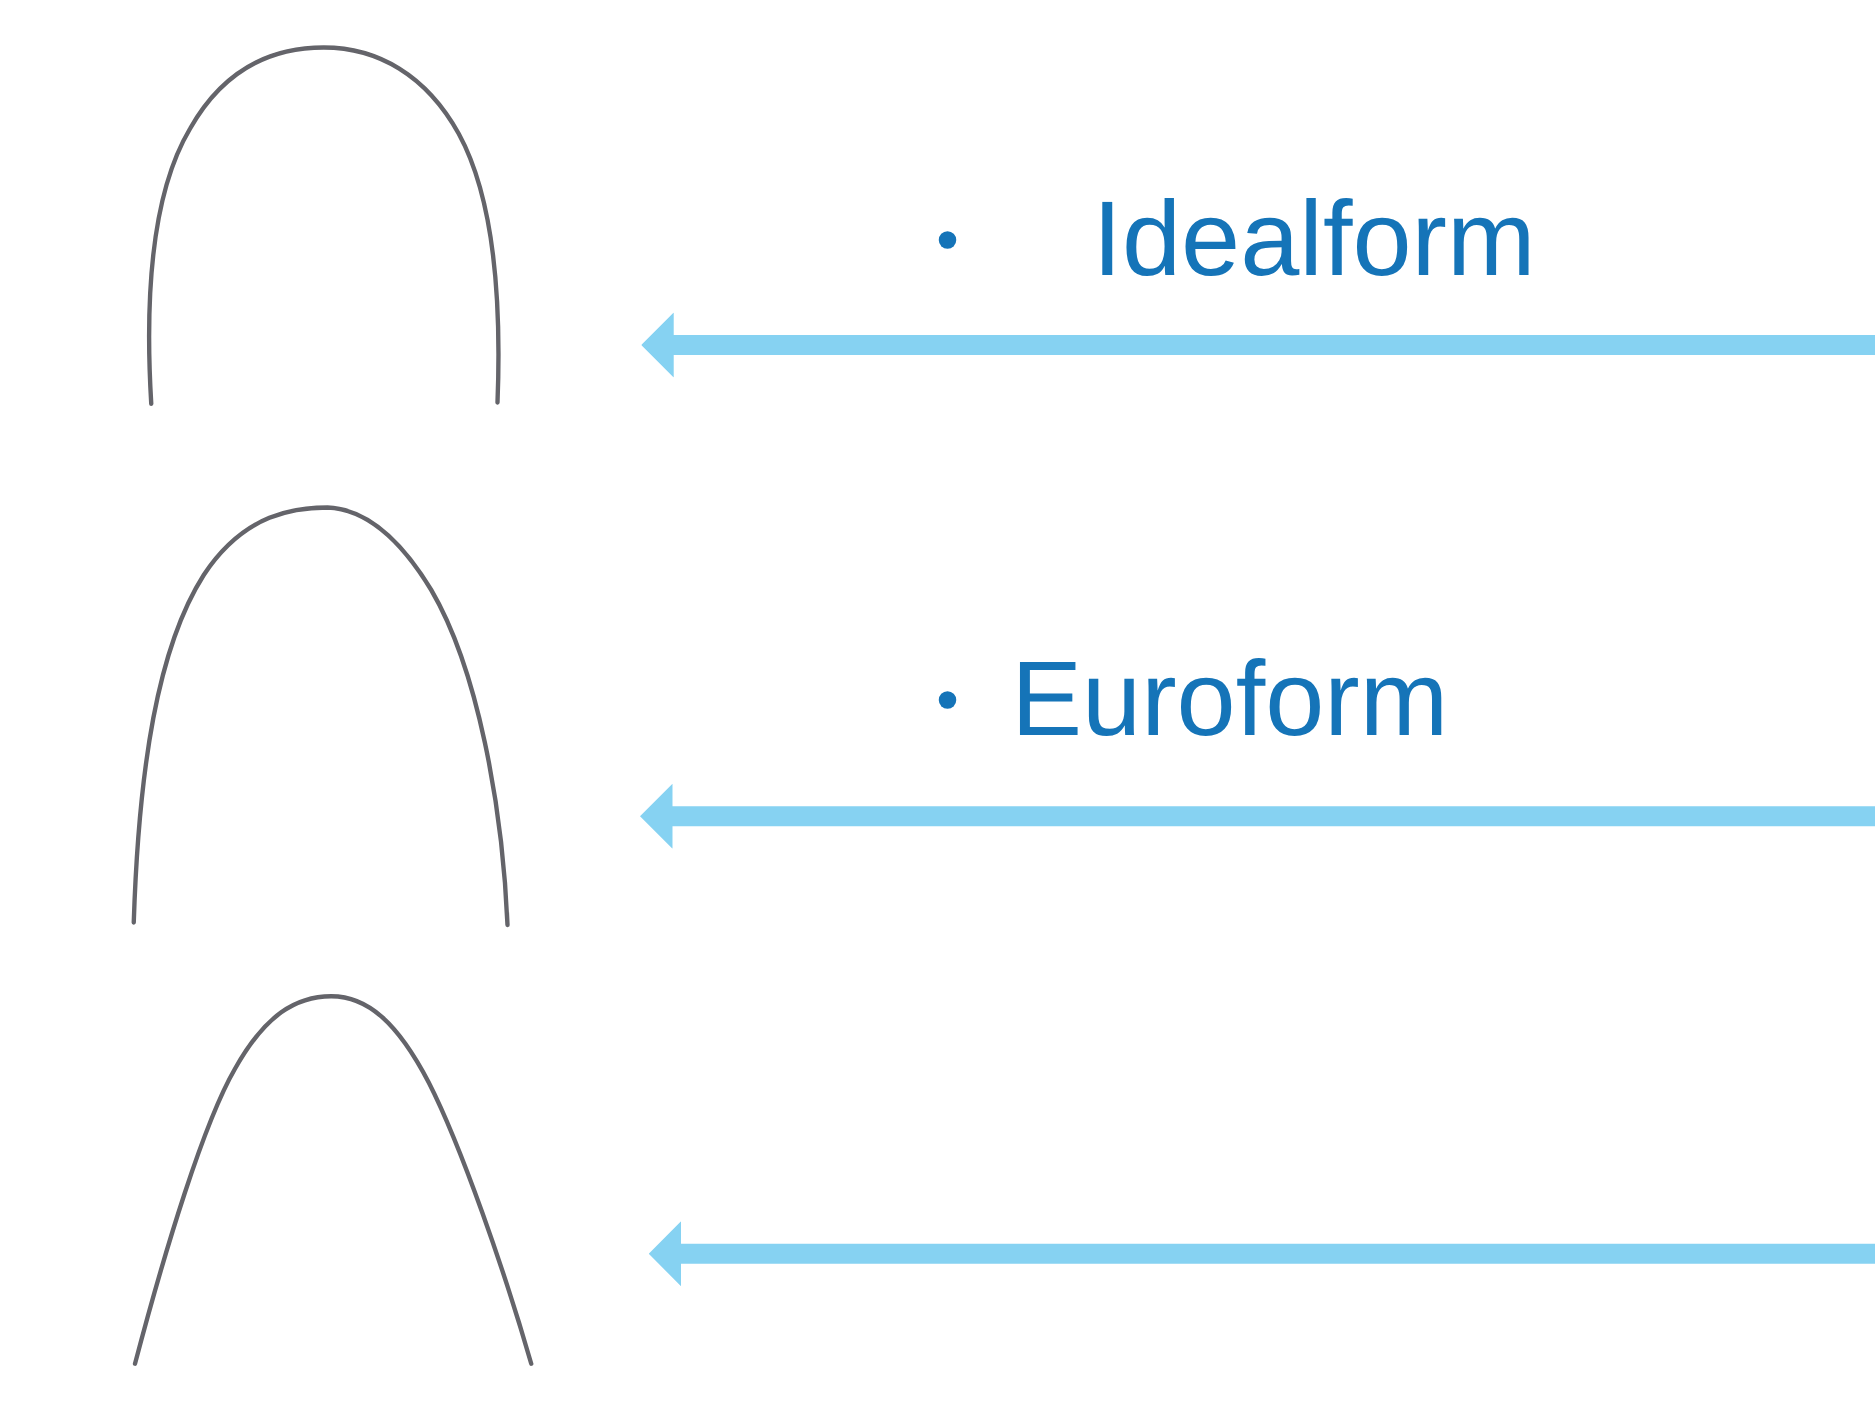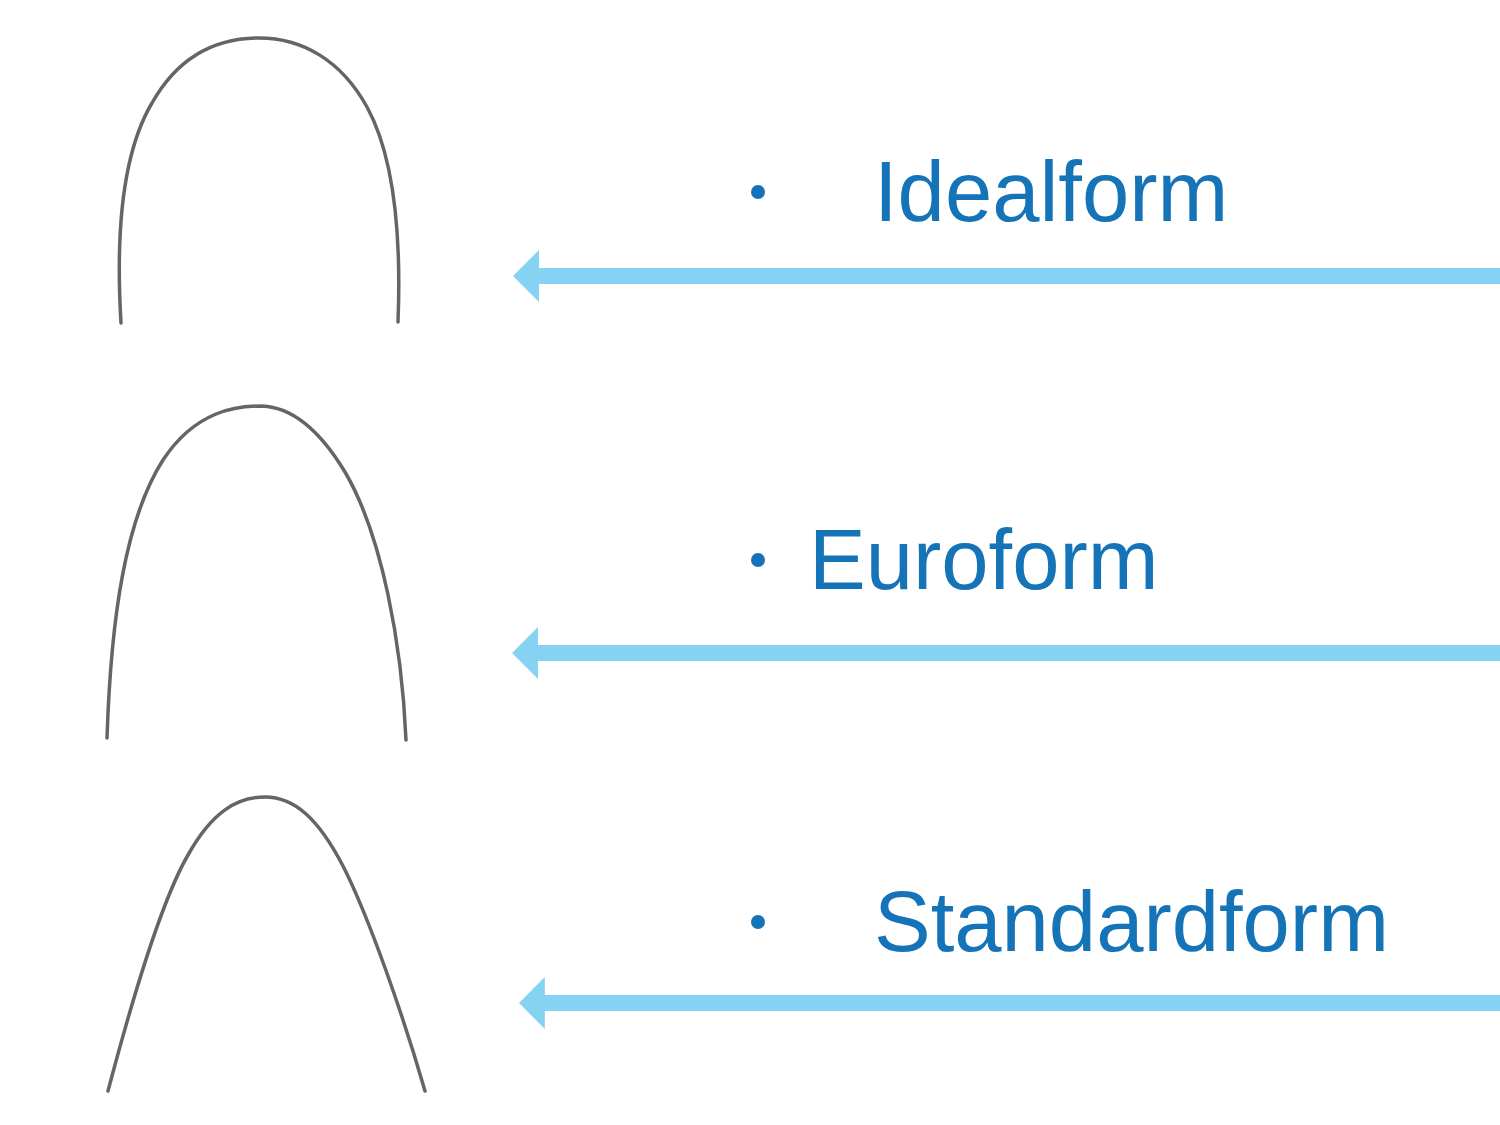--- a/index.html
+++ b/index.html
@@ -93,24 +93,20 @@
   <div class="label-row row-1">
     <span class="bullet"></span>
     <span class="label">Idealform</span>
   </div>
 
   <div class="label-row row-2">
     <span class="bullet"></span>
     <span class="label">Euroform</span>
   </div>
 
-  <div class="label-row row-3">
-    <span class="bullet"></span>
-    <span class="label">Standardform</span>
-  </div>
 
   <svg class="arrow arrow-1" viewBox="0 0 988 52" preserveAspectRatio="none" aria-hidden="true">
     <polygon points="0,26 26,0 26,18 988,18 988,34 26,34 26,52"></polygon>
   </svg>
 
   <svg class="arrow arrow-2" viewBox="0 0 988 52" preserveAspectRatio="none" aria-hidden="true">
     <polygon points="0,26 26,0 26,18 988,18 988,34 26,34 26,52"></polygon>
   </svg>
 
   <svg class="arrow arrow-3" viewBox="0 0 988 52" preserveAspectRatio="none" aria-hidden="true">

